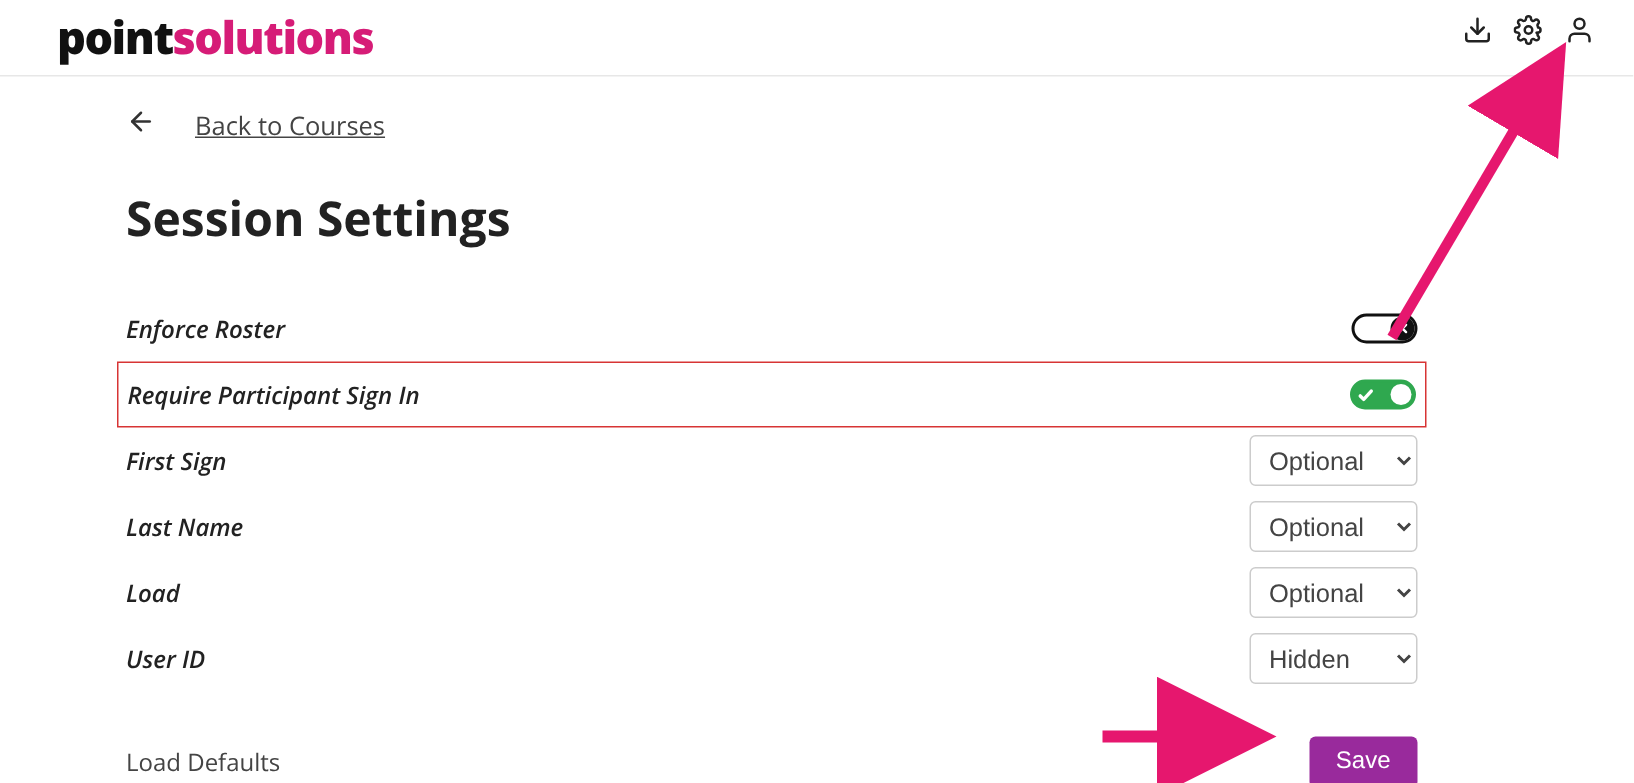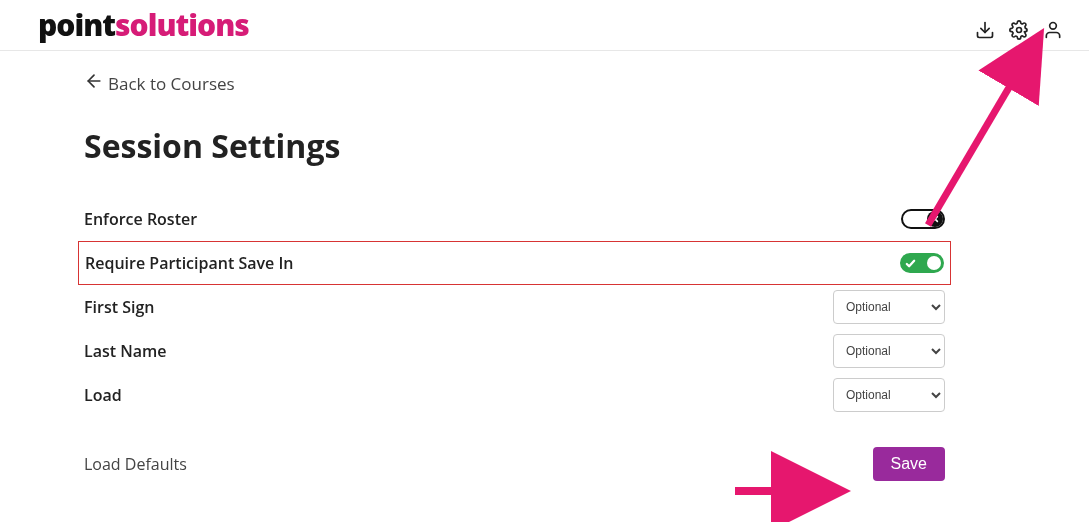--- a/index.html
+++ b/index.html
@@ -11,21 +11,21 @@
       font-family: "Segoe UI", "Open Sans", Arial, sans-serif;
       background: #fff;
       width: 1089px;
       height: 522px;
       position: relative;
       overflow: hidden;
     }
     
     .header {
       display: flex;
-      align-items: flex-end;
+      align-items: flex-start;
       justify-content: space-between;
       padding: 10px 26px 10px 38px;
       border-bottom: 1px solid #e7e7e7;
     }
     .header-left {
       display: flex;
       align-items: center;
       gap: 20px;
     }
     .logo {
@@ -56,26 +56,27 @@
       align-items: center;
     }
     
     .content {
       padding: 20px 60px 0 84px;
       max-width: 1005px;
     }
     .back-link {
       display: flex;
       align-items: center;
-      gap: 4px;
+      gap: 26px;
       color: #444;
       font-size: 17px;
       margin-bottom: 28px;
       cursor: pointer;
       width: fit-content;
+      text-decoration: underline;
     }
     .page-title {
       font-size: 32px;
       font-weight: 700;
       color: #222;
       margin-bottom: 30px;
     }
     .settings-list {
       display: flex;
       flex-direction: column;
@@ -84,20 +85,21 @@
       display: flex;
       align-items: center;
       justify-content: space-between;
       min-height: 44px;
       padding: 3px 0;
     }
     .setting-label {
       font-size: 16px;
       color: #222;
       font-weight: 600;
+      font-style: italic;
     }
     
     .highlighted {
       border: 1px solid #d73434;
       padding-left: 6px;
       margin-left: -6px;
       padding-right: 6px;
       margin-right: -6px;
     }
     
@@ -147,21 +149,21 @@
       border-radius: 50%;
       background: #fff;
     }
     
     .select-wrap select {
       width: 112px;
       height: 34px;
       border: 1px solid #ccc;
       border-radius: 4px;
       background: #fff;
-      font-size: 12px;
+      font-size: 17px;
       color: #444;
       padding: 0 8px;
       cursor: pointer;
     }
     
     .footer-row {
       display: flex;
       align-items: center;
       justify-content: space-between;
       margin-top: 30px;
@@ -240,21 +242,21 @@
         <div class="knob">
           <svg width="8" height="8" viewBox="0 0 10 10" stroke-width="2" stroke-linecap="round">
               <line x1="2" y1="2" x2="8" y2="8"></line>
               <line x1="8" y1="2" x2="2" y2="8"></line>
             </svg>
         </div>
       </div>
     </div>
 
     <div class="setting-row highlighted">
-      <span class="setting-label">Require Participant Save In</span>
+      <span class="setting-label">Require Participant Sign In</span>
       <div class="toggle toggle-on">
         <span class="check">
           <svg width="11" height="11" viewBox="0 0 12 12" fill="none" stroke="#fff" stroke-width="2.5" stroke-linecap="round" stroke-linejoin="round">
               <polyline points="2 6.5 4.5 9 10 3"></polyline>
             </svg>
         </span>
         <div class="knob"></div>
       </div>
     </div>
 
@@ -278,20 +280,28 @@
 
     <div class="setting-row">
       <span class="setting-label">Load</span>
       <span class="select-wrap">
         <select>
           <option>Optional</option>
         </select>
       </span>
     </div>
 
+    <div class="setting-row">
+      <span class="setting-label">User ID</span>
+      <span class="select-wrap">
+        <select>
+          <option>Hidden</option>
+        </select>
+      </span>
+    </div>
 
   </div>
 
   <div class="footer-row">
     <span class="load-defaults">Load Defaults</span>
     <button class="save-btn">Save</button>
   </div>
 
 </div>
 

